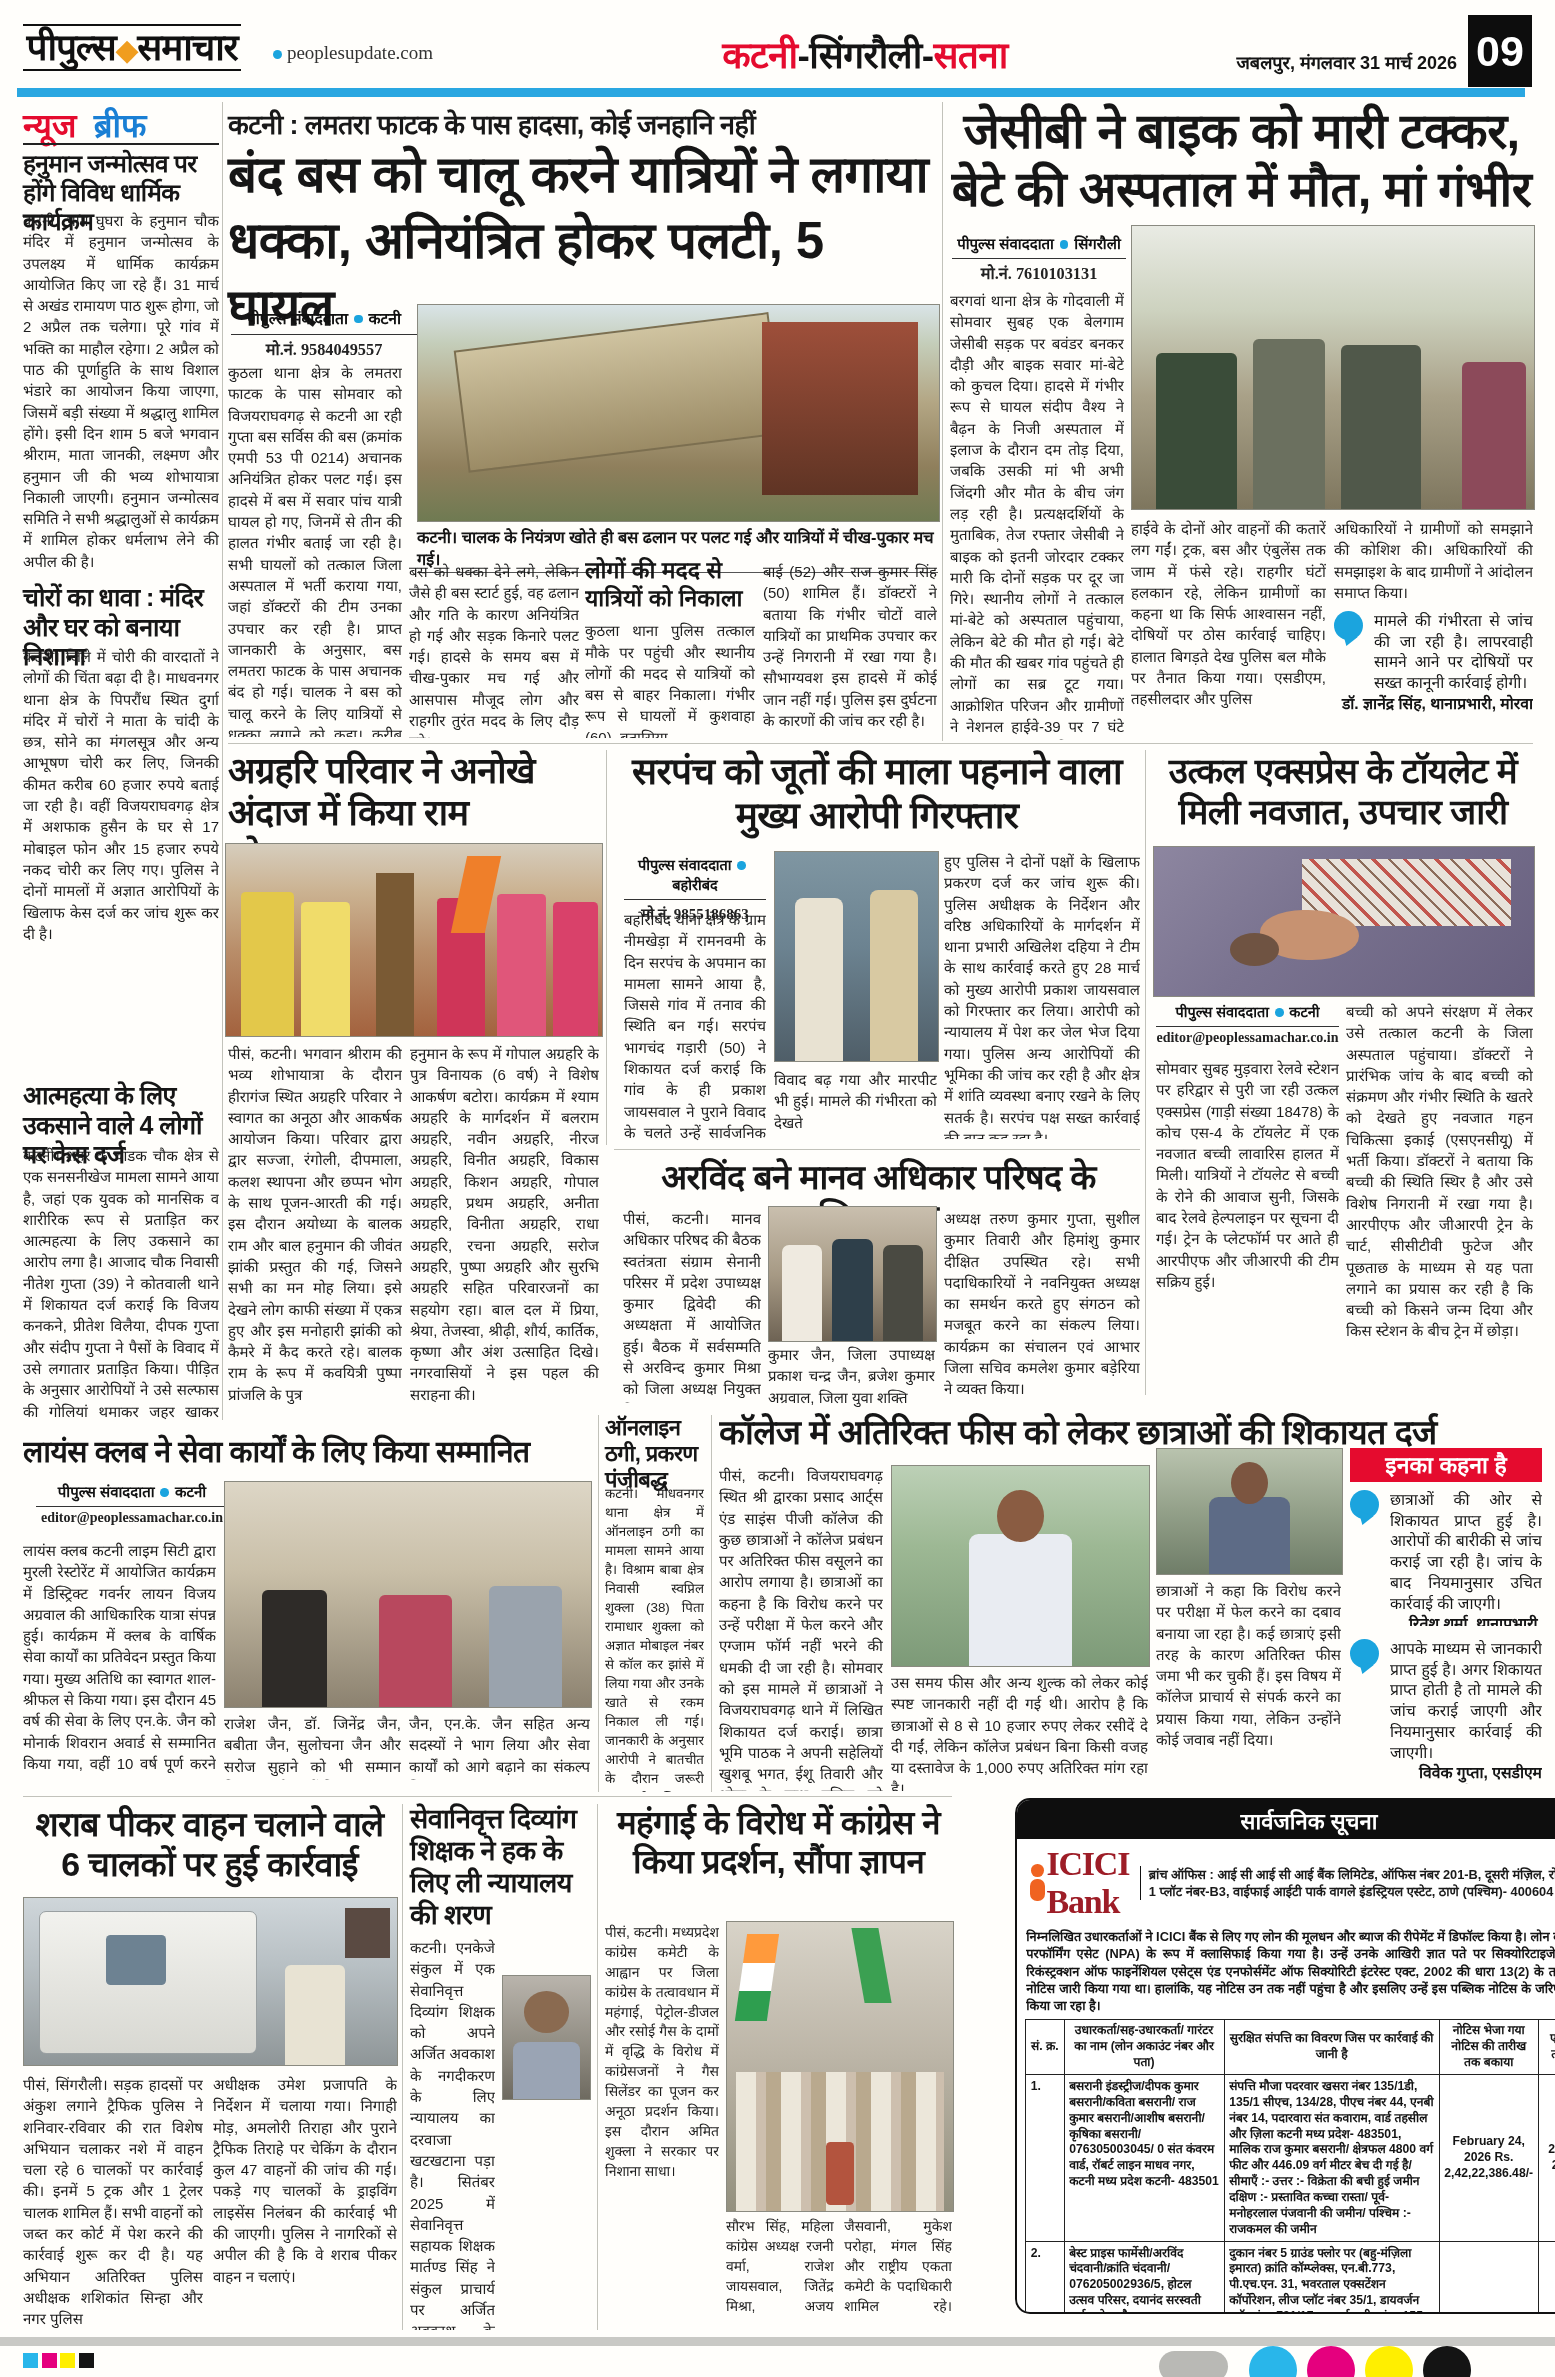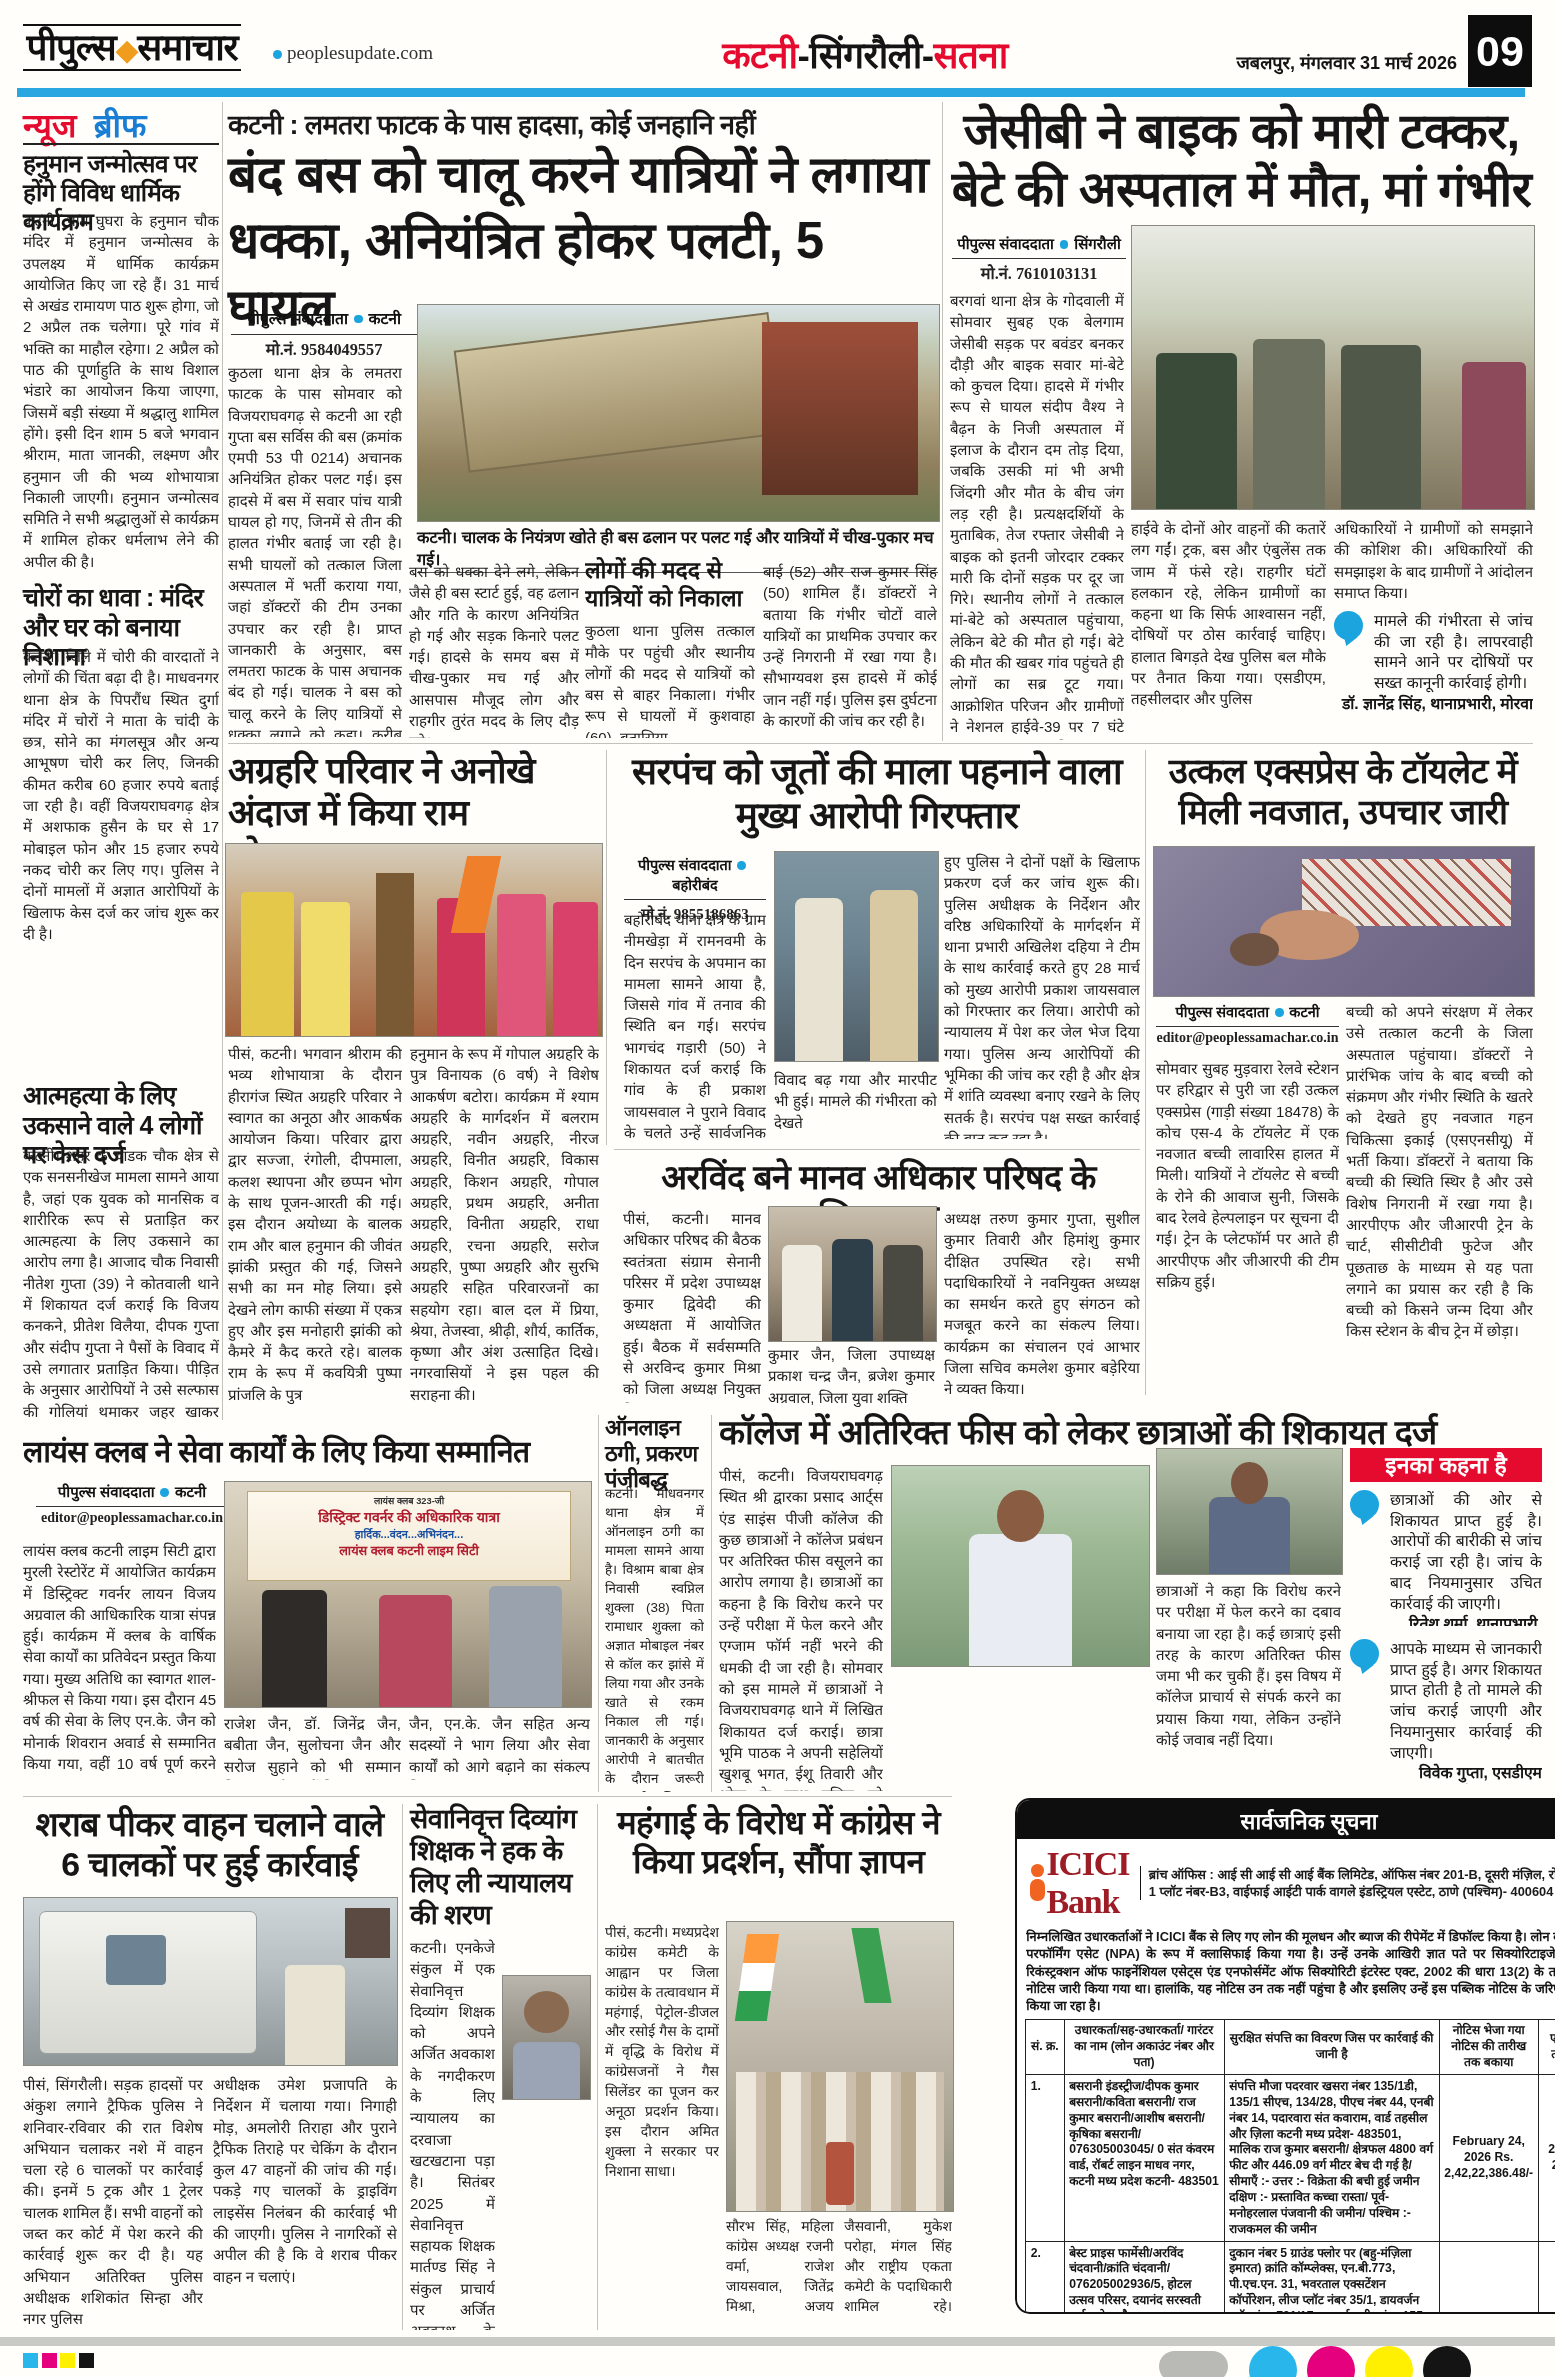--- a/index.html
+++ b/index.html
@@ -188,44 +188,39 @@
   <div class="s bodytx" style="left:944px;top:1208px;width:196px;height:199px;">अध्यक्ष तरुण कुमार गुप्ता, सुशील कुमार तिवारी और हिमांशु कुमार दीक्षित उपस्थित रहे। सभी पदाधिकारियों ने नवनियुक्त अध्यक्ष का समर्थन करते हुए संगठन को मजबूत करने का संकल्प लिया। कार्यक्रम का संचालन एवं आभार जिला सचिव कमलेश कुमार बड़ेरिया ने व्यक्त किया।</div>
 
   <div class="s hl" style="left:23px;top:1434px;width:568px;font-size:30px;white-space:nowrap;overflow:hidden;">लायंस क्लब ने सेवा कार्यों के लिए किया सम्मानित</div>
   <div class="s" style="left:36px;top:1481px;width:192px;">
     <div class="byline" style="font-size:15px;"><span>पीपुल्स संवाददाता</span><span class="bydot"></span><span>कटनी</span></div>
     <div class="byrule"></div>
     <div class="phone" style="font-size:14px;">editor@peoplessamachar.co.in</div>
   </div>
   <div class="s bodytx" style="left:23px;top:1540px;width:193px;height:239px;">लायंस क्लब कटनी लाइम सिटी द्वारा मुरली रेस्टोरेंट में आयोजित कार्यक्रम में डिस्ट्रिक्ट गवर्नर लायन विजय अग्रवाल की आधिकारिक यात्रा संपन्न हुई। कार्यक्रम में क्लब के वार्षिक सेवा कार्यों का प्रतिवेदन प्रस्तुत किया गया। मुख्य अतिथि का स्वागत शाल-श्रीफल से किया गया। इस दौरान 45 वर्ष की सेवा के लिए एन.के. जैन को मोनार्क शिवरान अवार्ड से सम्मानित किया गया, वहीं 10 वर्ष पूर्ण करने पर</div>
   <div class="photo" style="left:224px;top:1481px;width:366px;height:225px;background:linear-gradient(180deg,#ddd6c6 0%,#c9bfa8 40%,#8c8270 100%);">
-    <div class="banner" style="position:absolute;left:6%;top:4%;width:88%;height:38%;padding-top:2.3px;">
-      <div style="font-size:9.3px;color:#333;">लायंस क्लब 323-जी</div>
-      <div style="font-size:14px;color:#b01d2e;">डिस्ट्रिक्ट गवर्नर की अधिकारिक यात्रा</div>
-      <div style="font-size:11px;color:#1a4ea0;">हार्दिक...वंदन...अभिनंदन...</div>
-      <div style="font-size:12.8px;color:#b01d2e;">लायंस क्लब कटनी लाइम सिटी</div>
-    </div>
     <div style="position:absolute;left:10%;bottom:0;width:18%;height:52%;background:#2e2b28;border-radius:5.8px 5.8px 0 0;"></div>
     <div style="position:absolute;left:42%;bottom:0;width:20%;height:50%;background:#b8485e;border-radius:5.8px 5.8px 0 0;"></div>
     <div style="position:absolute;right:8%;bottom:0;width:20%;height:54%;background:#9aa3ad;border-radius:5.8px 5.8px 0 0;"></div>
   </div>
   <div class="s bodytx" style="left:224px;top:1713px;width:177px;height:67px;">राजेश जैन, डॉ. जिनेंद्र जैन, बबीता जैन, सुलोचना जैन और सरोज सुहाने को भी सम्मान मिला। कार्यक्रम में विकास</div>
   <div class="s bodytx" style="left:409px;top:1713px;width:181px;height:67px;">जैन, एन.के. जैन सहित अन्य सदस्यों ने भाग लिया और सेवा कार्यों को आगे बढ़ाने का संकल्प लिया।</div>
 
   <div class="vrule" style="left:598px;top:1415px;height:377px;"></div>
   <div class="s hl" style="left:605px;top:1415px;width:99px;font-size:22px;">ऑनलाइन ठगी, प्रकरण पंजीबद्ध</div>
   <div class="s bodytx" style="left:605px;top:1484px;width:99px;height:308px;font-size:13.4px;">कटनी। माधवनगर थाना क्षेत्र में ऑनलाइन ठगी का मामला सामने आया है। विश्राम बाबा क्षेत्र निवासी स्वप्निल शुक्ला (38) पिता रामाधार शुक्ला को अज्ञात मोबाइल नंबर से कॉल कर झांसे में लिया गया और उनके खाते से रकम निकाल ली गई। जानकारी के अनुसार आरोपी ने बातचीत के दौरान जरूरी जानकारी हासिल कर ऑनलाइन ट्रांजेक्शन के जरिए ठगी को अंजाम दिया। पीड़ित को जब ठगी का एहसास हुआ, तब तक उनके खाते से राशि निकल चुकी थी। माधवनगर पुलिस ने अज्ञात आरोपी के खिलाफ प्रकरण दर्ज कर जांच शुरू कर दी है।</div>
   <div class="vrule" style="left:711px;top:1415px;height:377px;"></div>
 
   <div class="s hl" style="left:719px;top:1412px;width:814px;font-size:34px;white-space:nowrap;overflow:hidden;">कॉलेज में अतिरिक्त फीस को लेकर छात्राओं की शिकायत दर्ज</div>
   <div class="s bodytx" style="left:719px;top:1465px;width:164px;height:326px;">पीसं, कटनी। विजयराघवगढ़ स्थित श्री द्वारका प्रसाद आर्ट्स एंड साइंस पीजी कॉलेज की कुछ छात्राओं ने कॉलेज प्रबंधन पर अतिरिक्त फीस वसूलने का आरोप लगाया है। छात्राओं का कहना है कि विरोध करने पर उन्हें परीक्षा में फेल करने और एग्जाम फॉर्म नहीं भरने की धमकी दी जा रही है। सोमवार को इस मामले में छात्राओं ने विजयराघवगढ़ थाने में लिखित शिकायत दर्ज कराई। छात्रा भूमि पाठक ने अपनी सहेलियों खुशबू भगत, ईशू तिवारी और श्वेता के साथ पुलिस को बताया कि उन्होंने सत्र 2024 में कॉलेज में एडमिशन लिया था।</div>
   <div class="photo" style="left:891px;top:1465px;width:257px;height:200px;background:linear-gradient(180deg,#bcd0b6 0%,#9db894 40%,#7d9a78 100%);">
     <div style="position:absolute;left:30%;bottom:0;width:40%;height:66%;background:#e9ecf2;border-radius:9.3px 9.3px 0 0;"></div>
     <div style="position:absolute;left:41%;top:12%;width:18%;height:26%;background:#8a5c42;border-radius:50%;"></div>
   </div>
+  <div class="s bodytx" style="left:891px;top:1672px;width:257px;height:119px;">उस समय फीस और अन्य शुल्क को लेकर कोई स्पष्ट जानकारी नहीं दी गई थी। आरोप है कि छात्राओं से 8 से 10 हजार रुपए लेकर रसीदें दे दी गईं, लेकिन कॉलेज प्रबंधन बिना किसी वजह या दस्तावेज के 1,000 रुपए अतिरिक्त मांग रहा है।</div>
   <div class="photo" style="left:1156px;top:1448px;width:185px;height:125px;background:linear-gradient(180deg,#b9c3ae 0%,#93a089 50%,#6f7d68 100%);">
     <div style="position:absolute;left:28%;bottom:0;width:44%;height:62%;background:#5d6b86;border-radius:9.3px 9.3px 0 0;"></div>
     <div style="position:absolute;left:40%;top:10%;width:20%;height:34%;background:#7c5540;border-radius:50%;"></div>
   </div>
   <div class="s bodytx" style="left:1156px;top:1580px;width:185px;height:212px;">छात्राओं ने कहा कि विरोध करने पर परीक्षा में फेल करने का दबाव बनाया जा रहा है। कई छात्राएं इसी तरह के कारण अतिरिक्त फीस जमा भी कर चुकी हैं। इस विषय में कॉलेज प्राचार्य से संपर्क करने का प्रयास किया गया, लेकिन उन्होंने कोई जवाब नहीं दिया।</div>
 
   <div class="s redbox" style="left:1350px;top:1448px;width:192px;height:34px;font-size:23px;line-height:34px;">इनका कहना है</div>
   <div class="s" style="left:1350px;top:1490px;width:192px;height:136px;overflow:hidden;">
     <div class="quote">
       <div class="q"></div>

